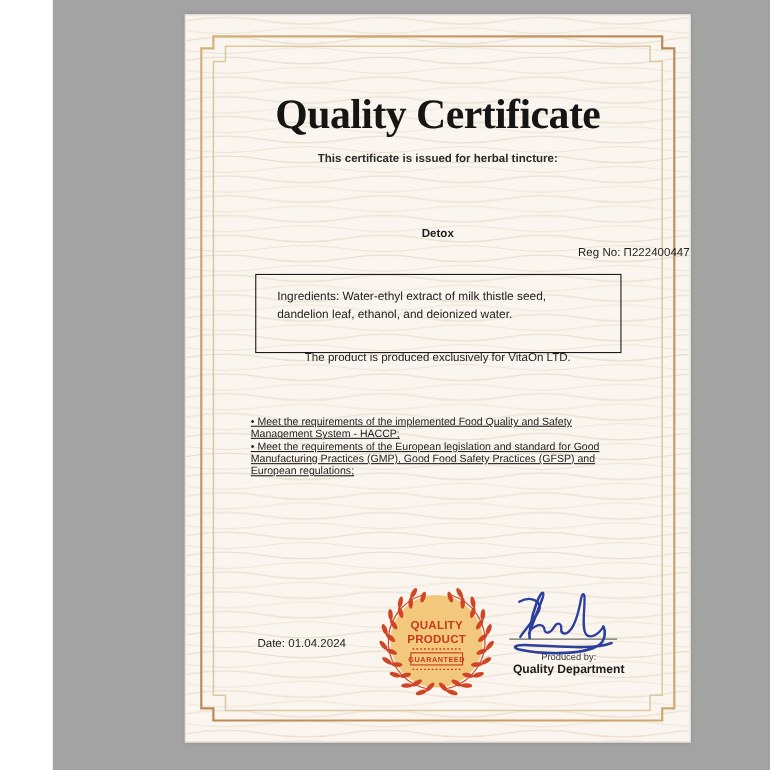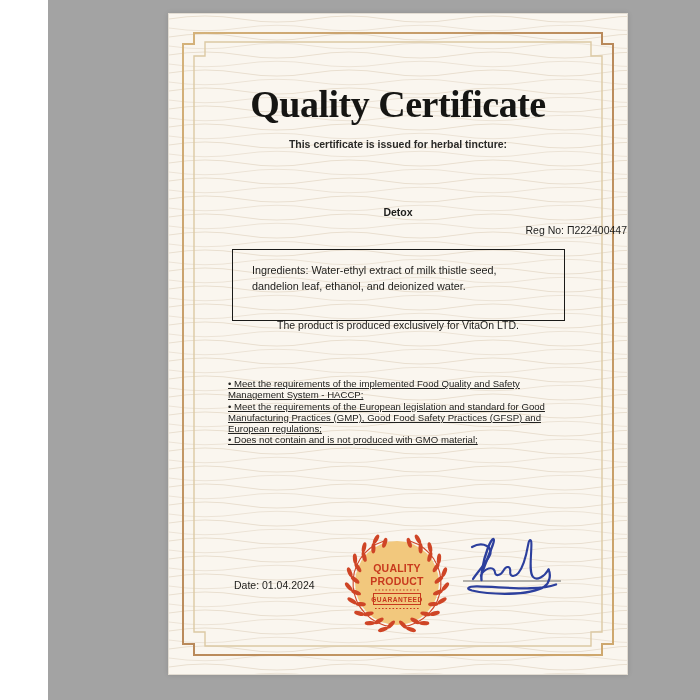--- a/index.html
+++ b/index.html
@@ -101,21 +101,20 @@
 
       <div class="ingredients-box">
         <div class="ingredients-text">Ingredients: Water-ethyl extract of milk thistle seed, dandelion leaf, ethanol, and deionized water.</div>
       </div>
 
       <div class="exclusivity">The product is produced exclusively for VitaOn LTD.</div>
 
       <div class="requirements">
           <div class="req-line">• Meet the requirements of the implemented Food Quality and Safety Management System - HACCP;</div>
           <div class="req-line">• Meet the requirements of the European legislation and standard for Good Manufacturing Practices (GMP), Good Food Safety Practices (GFSP) and European regulations;</div>
-          <div class="req-line">• Does not contain and is not produced with GMO material;</div>
         </div>
 
       <div class="date-line">Date: 01.04.2024</div>
 
       <div class="badge-wrap">
         <svg width="120" height="120" viewBox="0 0 120 120">
           <circle cx="60" cy="60" r="42" fill="#f2c87d"></circle>
           <g id="wreath">
               <path d="M 46.403252247502316 18.153513283013247 A 44 44 0 0 0 53.87638355775711 103.5717950246291" fill="none" stroke="#cf4526" stroke-width="1.1"></path>
               <ellipse cx="47.72" cy="19.84" rx="5.2" ry="2.1" transform="rotate(-72.0 47.72 19.84)" fill="#cf4526"></ellipse>
@@ -172,15 +171,19 @@
           <line x1="26" y1="57" x2="124" y2="57" stroke="#6b6b66" stroke-width="1"></line>
           <g fill="none" stroke="#2c3f9d" stroke-linecap="round" stroke-linejoin="round">
             <path stroke-width="2.4" d="M44 52 C 50 34, 59 16, 56.5 15 C 54 14, 47.5 31, 45.5 44 C 44.5 50, 44 54, 44.5 56"></path>
             <path stroke-width="2.2" d="M35 23 C 46 17, 58 23, 52 33 C 46.5 42, 39 50, 36 55"></path>
             <path stroke-width="2.1" d="M45 49 C 52 42, 57.5 43.5, 58 48.5 C 58.4 52.5, 63.5 52, 66.5 46.5 C 69.5 41, 73.8 42.3, 73.2 48 C 72.7 52.6, 77.5 53.6, 81.5 48.8 C 85.8 43.5, 89.5 30, 91.2 20.5 C 92.2 15, 94.4 14.4, 94.4 20 C 94.4 33, 91.8 47.5, 95.8 52.6 C 99.6 57.4, 107.5 52.5, 111.5 45.5"></path>
             <path stroke-width="2.3" d="M111.5 45.5 C 114 50.5, 113 58.5, 107.5 62.5 C 92 72.5, 52 70.5, 35 66.5 C 28.5 64.8, 30.5 62.2, 40.5 62.4 C 70 63.2, 101 67.2, 119 60.5"></path>
           </g>
         </svg>
       </div>
 
+      <div class="produced">
+        <div class="produced-by-label">Produced by:</div>
+        <div class="produced-by-dept">Quality Department</div>
+      </div>
     </div>
   </div>
 </div>
 
 </body></html>

